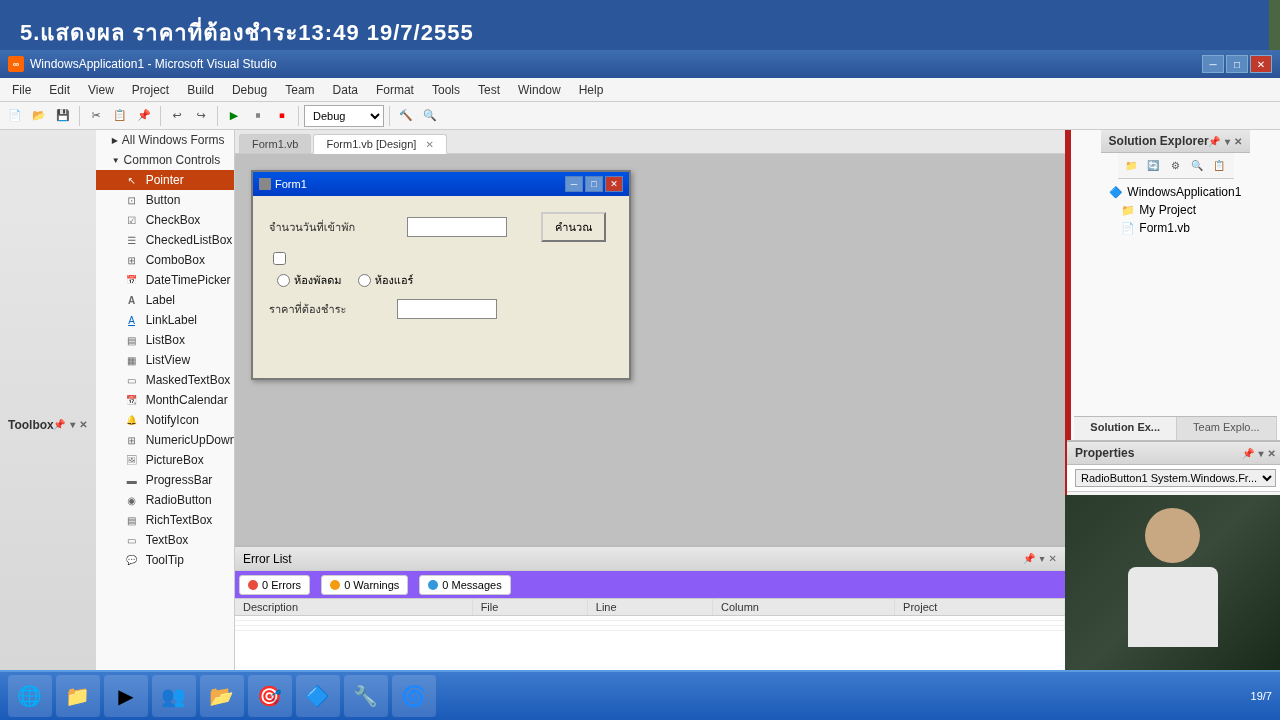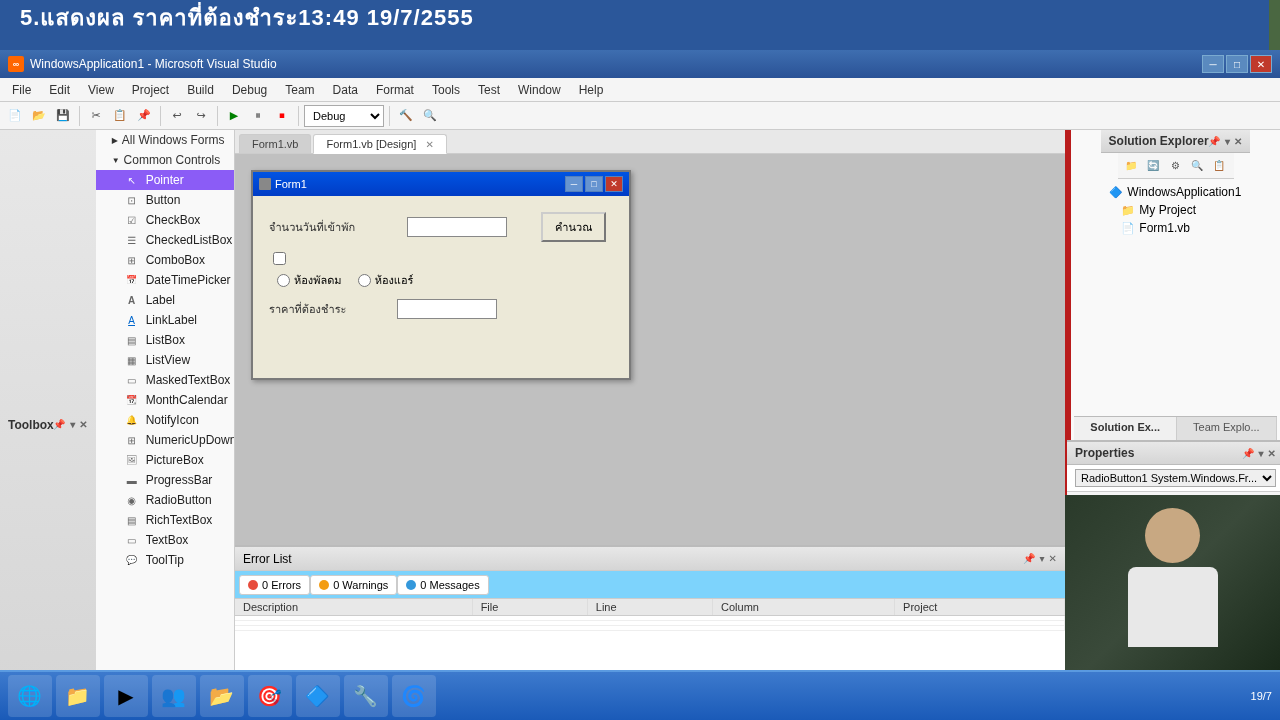--- a/index.html
+++ b/index.html
@@ -5,21 +5,21 @@
     * { margin: 0; padding: 0; box-sizing: border-box; }
     body { width: 1280px; height: 720px; overflow: hidden; font-family: 'Segoe UI', Tahoma, sans-serif; font-size: 12px; background: #4a6741; }
 
     
     .title-overlay {
       position: absolute;
       top: 0; left: 0; right: 11px;
       height: 50px;
       background: #2b579a;
       display: flex;
-      align-items: flex-start;
+      align-items: flex-end;
       padding: 0 20px;
       z-index: 100;
     }
     .title-overlay-text {
       color: white;
       font-size: 22px;
       font-weight: bold;
       letter-spacing: 1px;
     }
 
@@ -169,21 +169,21 @@
     .toolbox-item {
       padding: 2px 8px 2px 28px;
       font-size: 12px;
       color: #222;
       cursor: pointer;
       display: flex;
       align-items: center;
       gap: 6px;
       height: 20px;
     }
-    .toolbox-item.selected { background: #8b5cf6; color: white; }
+    .toolbox-item.selected { background: #c2410c; color: white; }
     .toolbox-item.selected .item-icon { color: white; }
     .item-icon {
       width: 16px; height: 16px;
       display: flex; align-items: center; justify-content: center;
       font-size: 10px;
       color: #666;
       flex-shrink: 0;
     }
     .icon-pointer::before { content: '↖'; }
     .icon-button::before { content: '⊡'; }
@@ -362,27 +362,27 @@
       background: linear-gradient(to bottom, #e8e8e8, #d5d5d5);
       border-bottom: 1px solid #ccc;
       height: 24px;
       display: flex;
       align-items: center;
       padding: 0 8px;
       justify-content: space-between;
     }
     .error-panel-icons { display: flex; gap: 4px; font-size: 10px; color: #666; }
     .error-toolbar {
-      background: #7dd3fc;
+      background: #8b5cf6;
       border-bottom: 1px solid #ccc;
       height: 28px;
       display: flex;
       align-items: center;
       padding: 0 4px;
-      gap: 0;
+      gap: 11px;
     }
     .error-btn {
       display: flex;
       align-items: center;
       gap: 4px;
       padding: 3px 8px;
       border: 1px solid #ccc;
       background: white;
       font-size: 11px;
       cursor: pointer;

